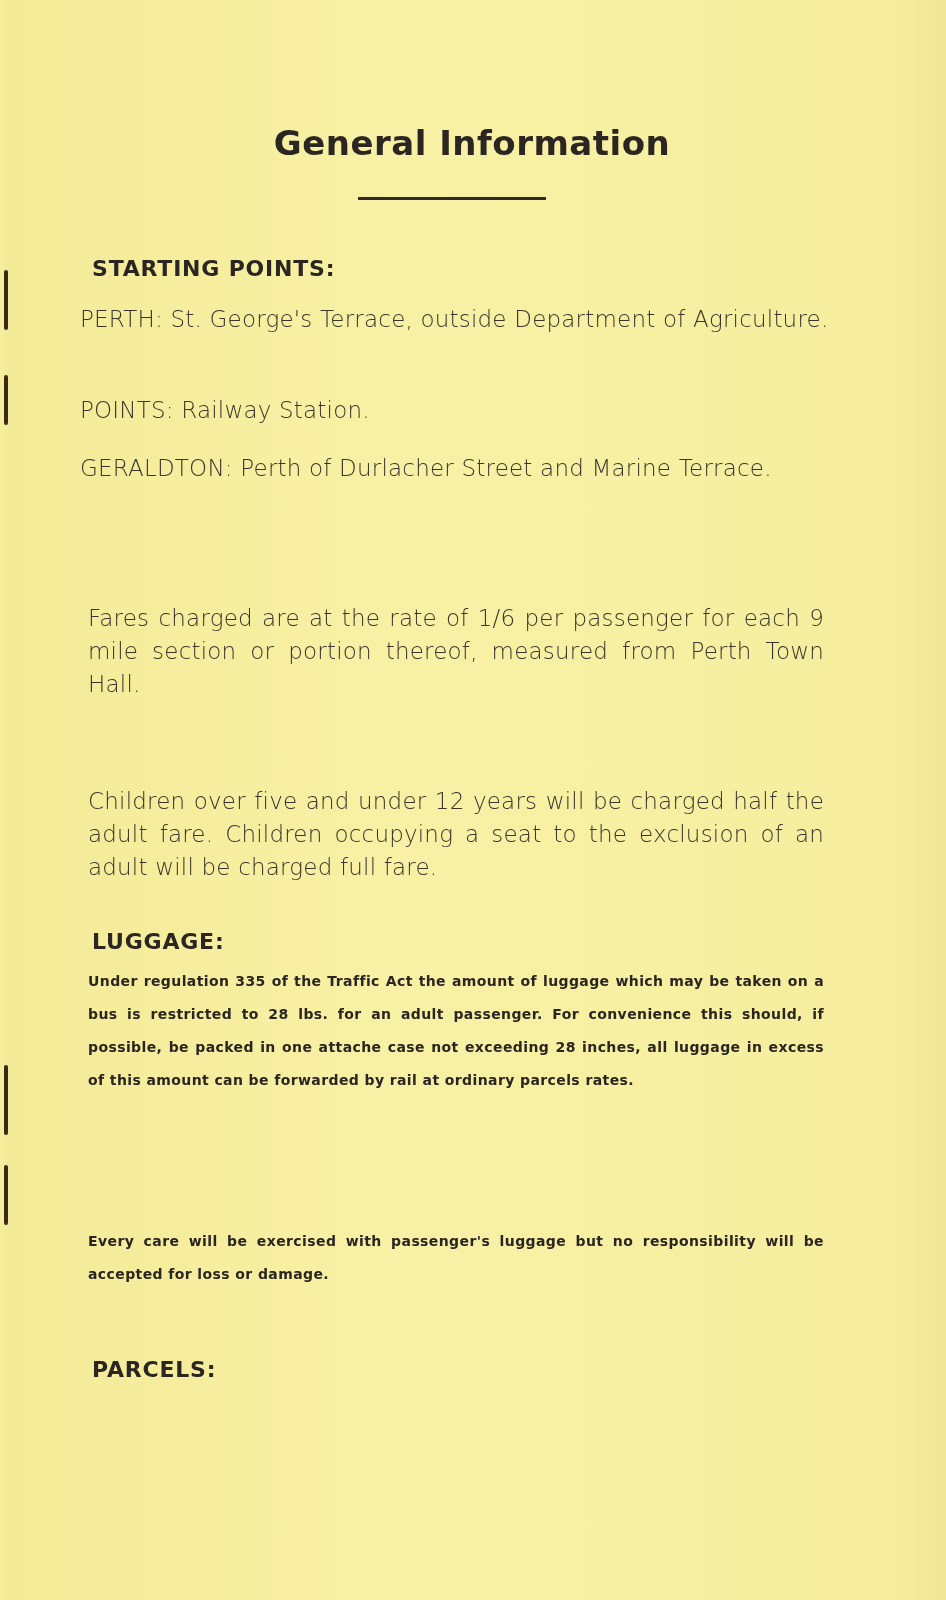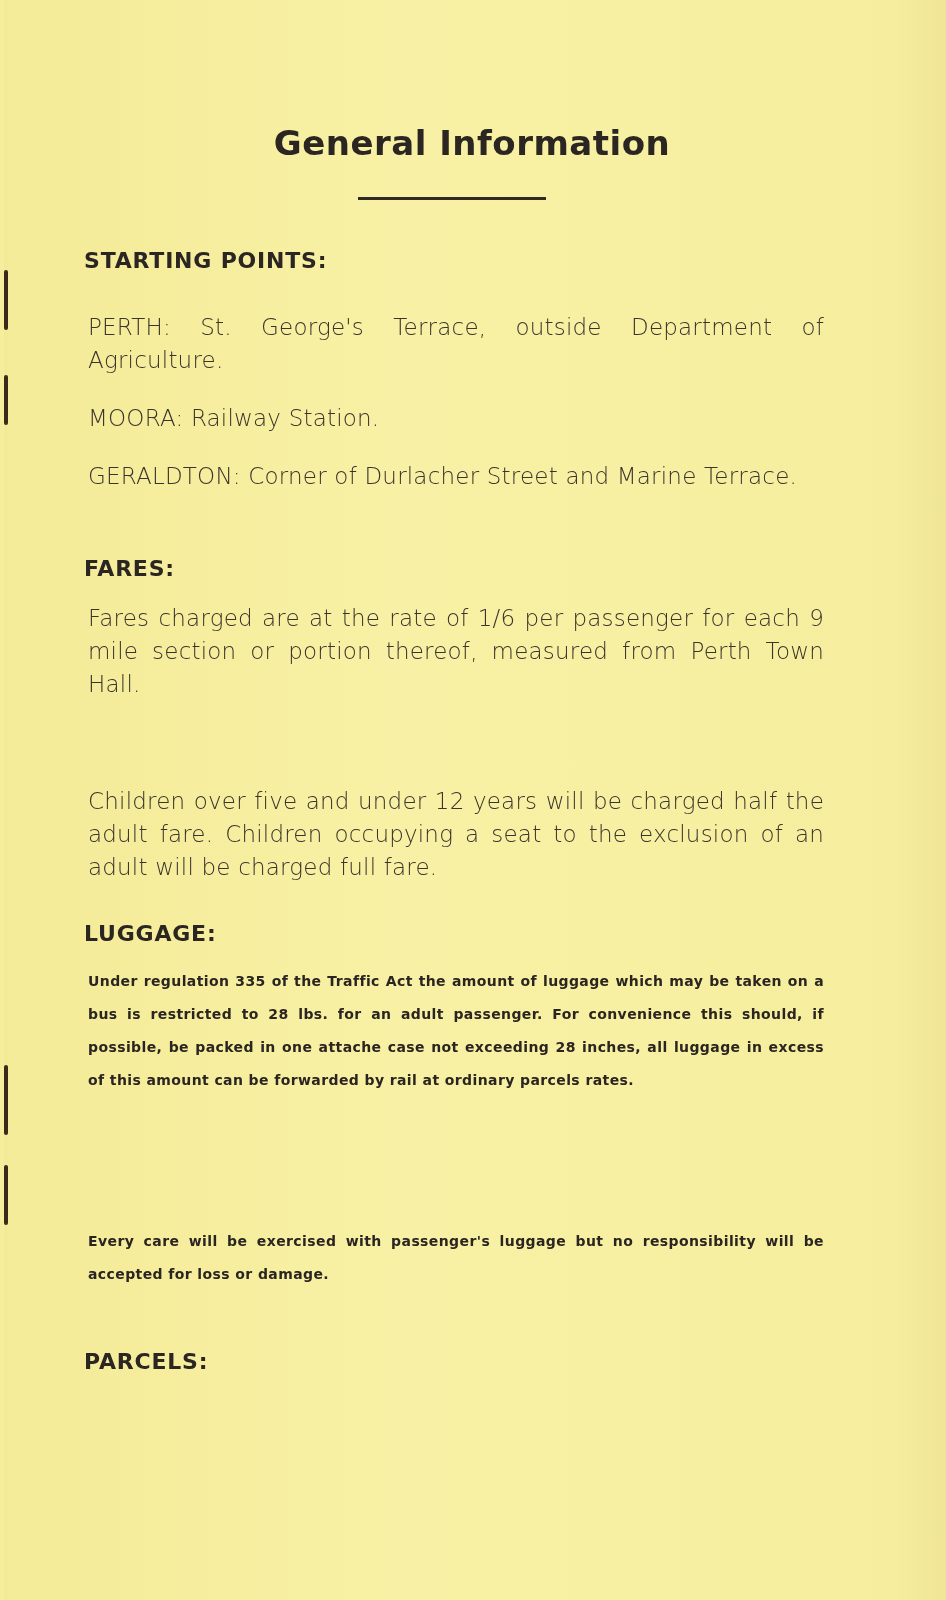--- a/index.html
+++ b/index.html
@@ -26,32 +26,32 @@
       position: absolute; top: 100px; left: 0; width: 936px; text-align: center;
       font-family: "DejaVu Sans", sans-serif; font-weight: bold; font-size: 34px;
       letter-spacing: 0.5px; color: #2b2622;
     }
     .rule {
       position: absolute; top: 197px; left: 354px; width: 188px; height: 3px; background: #2f2a25;
     }
     .section { position: absolute; left: 76px; width: 752px; }
     .heading {
       font-family: "DejaVu Sans", sans-serif; font-weight: bold; font-size: 22px;
-      letter-spacing: 0.8px; color: #2b2622; margin: 4px;
+      letter-spacing: 0.8px; color: #2b2622; margin: 12px;
     }
     .para {
       font-family: "DejaVu Sans", sans-serif; font-size: 23px; line-height: 33px;
       text-align: justify; color: #3a342c; font-weight: 300; margin: 8px;
       letter-spacing: 0.2px;
     }
     .para.bold {
       font-weight: bold; font-size: 14px; line-height: 33px; color: #2a2520;
       letter-spacing: 0.4px;
     }
-    .item { margin: 8px; }
+    .item { margin: 0; }
   </style>
 </head>
 <body>
 
 <div class="page">
   <div class="edge-right"></div>
   <div class="binding-mark" style="top:270px;height:60px;"></div>
   <div class="binding-mark" style="top:375px;height:50px;"></div>
   <div class="binding-mark" style="top:1065px;height:70px;"></div>
   <div class="binding-mark" style="top:1165px;height:60px;"></div>
@@ -59,29 +59,26 @@
   <h1 class="title">General Information</h1>
   <div class="rule"></div>
 
   <div class="section" style="top:244px;">
     <h2 class="heading">STARTING POINTS:</h2>
   </div>
   <div class="section" style="top:303px;">
     <p class="para item">PERTH: St. George's Terrace, outside Department of Agriculture.</p>
   </div>
   <div class="section" style="top:394px;">
-    <p class="para item">MOORA: Railway Station.</p>
+    <p class="para item">POINTS: Railway Station.</p>
   </div>
   <div class="section" style="top:452px;">
-    <p class="para item">GERALDTON: Corner of Durlacher Street and Marine Terrace.</p>
+    <p class="para item">GERALDTON: Perth of Durlacher Street and Marine Terrace.</p>
   </div>
 
-  <div class="section" style="top:552px;">
-    <h2 class="heading">FARES:</h2>
-  </div>
   <div class="section" style="top:594px;">
     <p class="para">Fares charged are at the rate of 1/6 per passenger for each 9 mile section or portion thereof, measured from Perth Town Hall.</p>
   </div>
 
   <div class="section" style="top:777px;">
     <p class="para">Children over five and under 12 years will be charged half the adult fare. Children occupying a seat to the exclusion of an adult will be charged full fare.</p>
   </div>
 
   <div class="section" style="top:917px;">
     <h2 class="heading">LUGGAGE:</h2>

